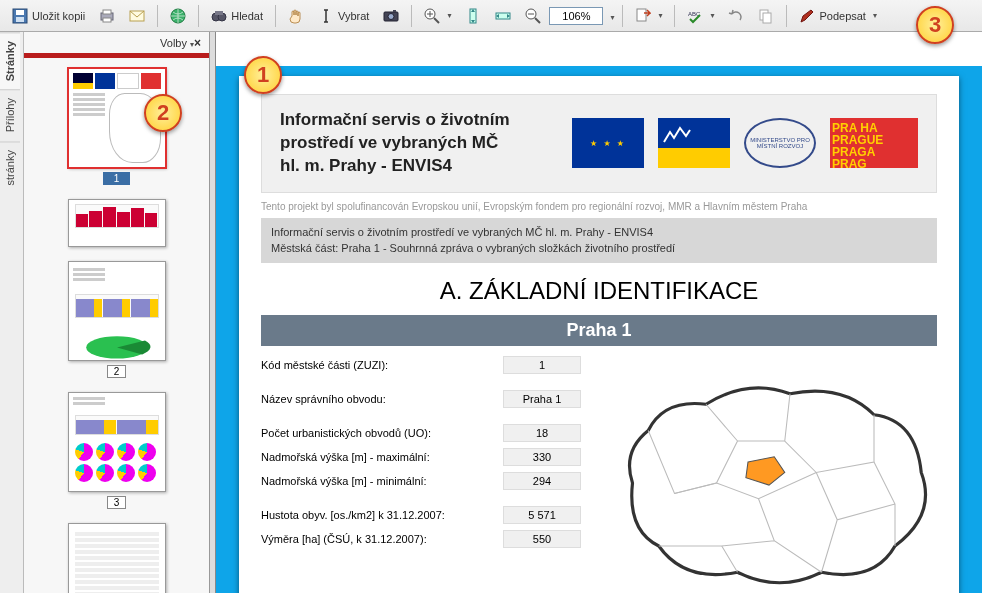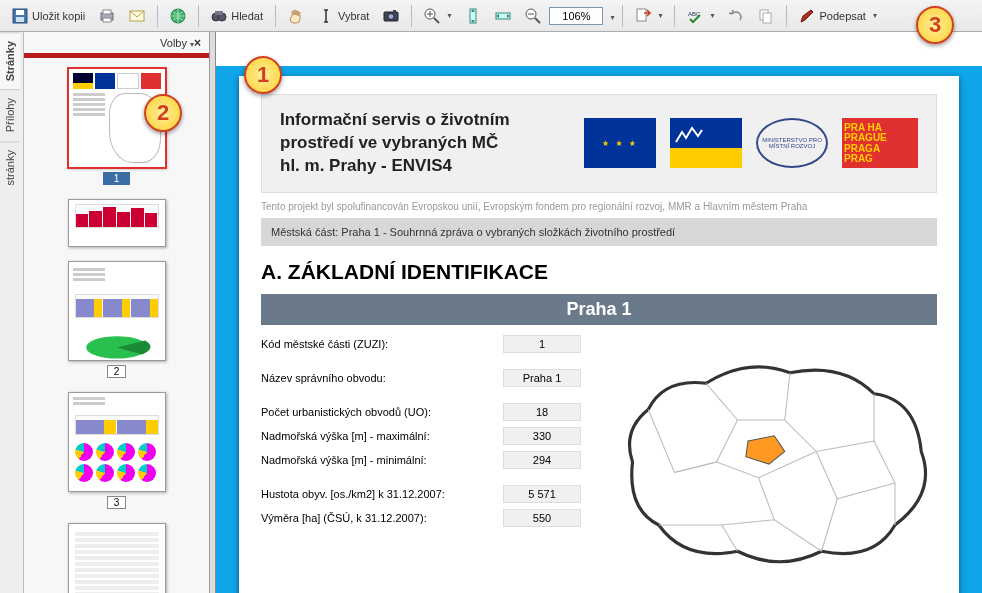--- a/index.html
+++ b/index.html
@@ -56,27 +56,27 @@
 .page { width: 720px; margin: 10px auto 20px; background: #fff; box-shadow: 0 2px 6px rgba(0,0,0,.5); padding: 18px 22px; min-height: 900px; }
 
 .hdr-box { background: #f0f0f0; border: 1px solid #ddd; padding: 14px 18px; display: flex; align-items: center; gap: 14px; }
 .hdr-title { font-size: 17px; font-weight: bold; color: #222; line-height: 1.35; flex: 1; }
 .flag { width: 72px; height: 50px; }
 .flag-eu { background: #003399; position: relative; }
 .flag-eu::after{content:"★ ★ ★";color:#fc0;font-size:8px;position:absolute;top:50%;left:50%;transform:translate(-50%,-50%);letter-spacing:2px;}
 .flag-reg { background: linear-gradient(#003399,#003399 60%,#fc0 60%,#fc0); position:relative;}
 .flag-reg svg{position:absolute;top:4px;left:4px;}
 .badge-mmr { width: 72px; height: 50px; border-radius: 50%; border: 2px solid #334a8a; display:flex;align-items:center;justify-content:center;font-size:6px;color:#334a8a;text-align:center;line-height:1.1;}
-.flag-praha { width: 76px; height: 50px; background:#e03030; color:#ffcf00; font-size:10px; font-weight:bold; padding:4px 2px; display:flex; flex-direction:column; justify-content:space-around; line-height:1; }
+.flag-praha { width: 88px; height: 50px; background:#e03030; color:#ffcf00; font-size:12px; font-weight:bold; padding:4px 2px; display:flex; flex-direction:column; justify-content:space-around; line-height:1; }
 
 .funding { font-size: 10px; color: #999; margin: 8px 0 6px; }
 .gray-band { background: #d7d7d7; padding: 6px 10px; font-size: 11px; color: #333; margin-bottom: 10px; }
 .gray-band div { line-height: 1.5; }
 
-h2.section { font-size: 21px; font-weight: bold; color: #000; margin: 14px 0 10px; }
+h2.section { text-align: center; font-size: 24px; font-weight: normal; color: #000; margin: 14px 0 10px; }
 .title-bar { background: #6a7a8a; color: #fff; text-align: center; font-size: 18px; font-weight: bold; padding: 5px; margin-bottom: 10px; }
 
 .ident-wrap { display: flex; gap: 20px; }
 .ident-table { flex: 0 0 320px; font-size: 11px; }
 .ident-row { display: flex; align-items: center; margin-bottom: 6px; gap: 40px; }
 .ident-row .lbl { flex: 1; color: #000; }
 .ident-row .val { width: 78px; background: #f0f0f0; border: 1px solid #ddd; text-align: center; padding: 2px 4px; }
 .ident-gap { height: 10px; }
 .map-box { flex: 1; min-height: 220px; position: relative; }
 
@@ -340,20 +340,21 @@
       <div class="badge-mmr">MINISTERSTVO PRO MÍSTNÍ ROZVOJ</div>
       <div class="flag-praha">
         <span>PRA HA</span>
         <span>PRAGUE</span>
         <span>PRAGA</span>
         <span>PRAG</span>
       </div>
     </div>
     <div class="funding">Tento projekt byl spolufinancován Evropskou unií, Evropským fondem pro regionální rozvoj, MMR a Hlavním městem Praha</div>
     <div class="gray-band">
+      <div>Informační servis o životním prostředí ve vybraných MČ hl. m. Prahy - ENVIS4</div>
       <div>Městská část: Praha 1 - Souhrnná zpráva o vybraných složkách životního prostředí</div>
     </div>
     <h2 class="section">A. ZÁKLADNÍ IDENTIFIKACE</h2>
     <div class="title-bar">Praha 1</div>
     <div class="ident-wrap">
       <div class="ident-table" id="ident-table">
           <div class="ident-row">
             <div class="lbl">Kód městské části (ZUZI):</div>
             <div class="val">1</div>
           </div>

